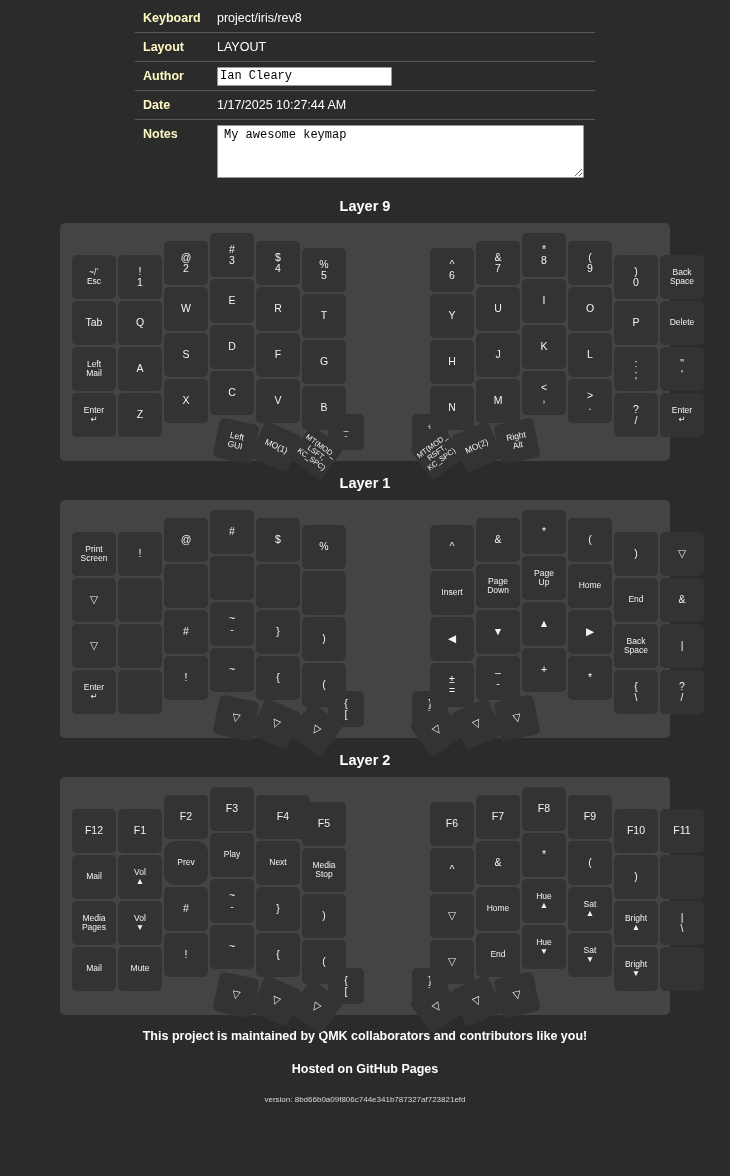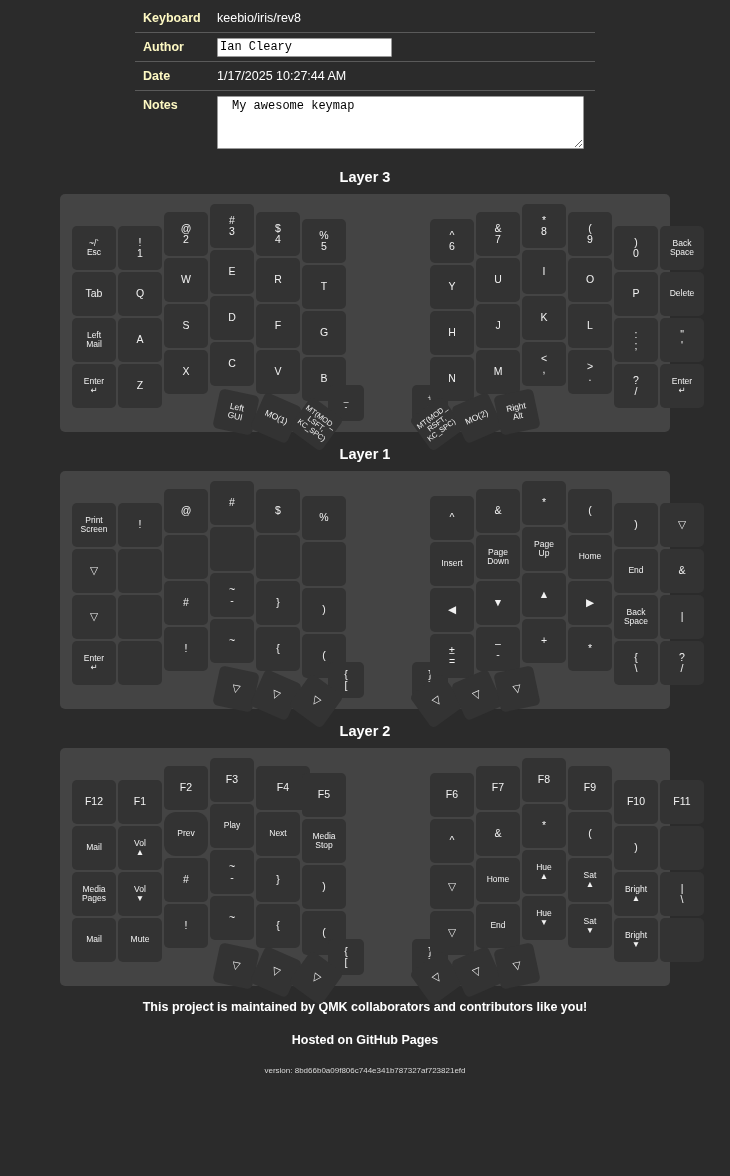--- a/index.html
+++ b/index.html
@@ -54,21 +54,21 @@
   }
   textarea.notes-field {
     width: 367px;
     height: 53px;
     background: #ffffff;
     color: #000000;
     border: 1px solid #999;
     border-radius: 1px;
     font-family: "Liberation Mono", monospace;
     font-size: 12px;
-    padding: 2px 14px;
+    padding: 2px 6px;
     resize: both;
     outline: none;
     display: block;
   }
   .notes-row { align-items: flex-start; padding-top: 5px; padding-bottom: 6px; border-bottom: none;}
   .notes-row .info-label { padding-top: 2px; }
 
   
   .layer-title {
     text-align: center;
@@ -112,42 +112,46 @@
   .foot-1 { font-size: 12.5px; font-weight: bold; color: #ffffff; }
   .foot-2 { font-size: 12.5px; font-weight: bold; color: #ffffff; margin-top: 19px; }
   .foot-3 { font-size: 8px; color: #d8d8d8; margin-top: 19px; }
 </style>
 </head>
 <body>
 
 <div id="info-table">
   <div class="info-row">
     <div class="info-label">Keyboard</div>
-    <div class="info-value">keebio/iris/rev8</div>
+    <div class="info-value">project/iris/rev8</div>
+  </div>
+  <div class="info-row">
+    <div class="info-label">Layout</div>
+    <div class="info-value">LAYOUT</div>
   </div>
   <div class="info-row">
     <div class="info-label">Author</div>
     <div class="info-value">
       <input class="text-field" type="text" value="Ian Cleary" style="">
     </div>
   </div>
   <div class="info-row">
     <div class="info-label">Date</div>
     <div class="info-value">1/17/2025 10:27:44 AM</div>
   </div>
   <div class="info-row notes-row">
     <div class="info-label">Notes</div>
     <div class="info-value">
       <textarea class="notes-field" style="">My awesome keymap</textarea>
     </div>
   </div>
 </div>
 
 <div id="layers-container">
-    <div class="layer-title">Layer 3</div>
+    <div class="layer-title">Layer 9</div>
     <div class="keyboard">
       <div class="key small" style="left: 12px; top: 32px; width: 44px; height: 44px;">
         <span class="l1">~/`</span>
         <span class="l2">Esc</span>
       </div>
       <div class="key " style="left: 58px; top: 32px; width: 44px; height: 44px;">
         <span class="l1">!</span>
         <span class="l2">1</span>
       </div>
       <div class="key " style="left: 104px; top: 18px; width: 44px; height: 44px;">

